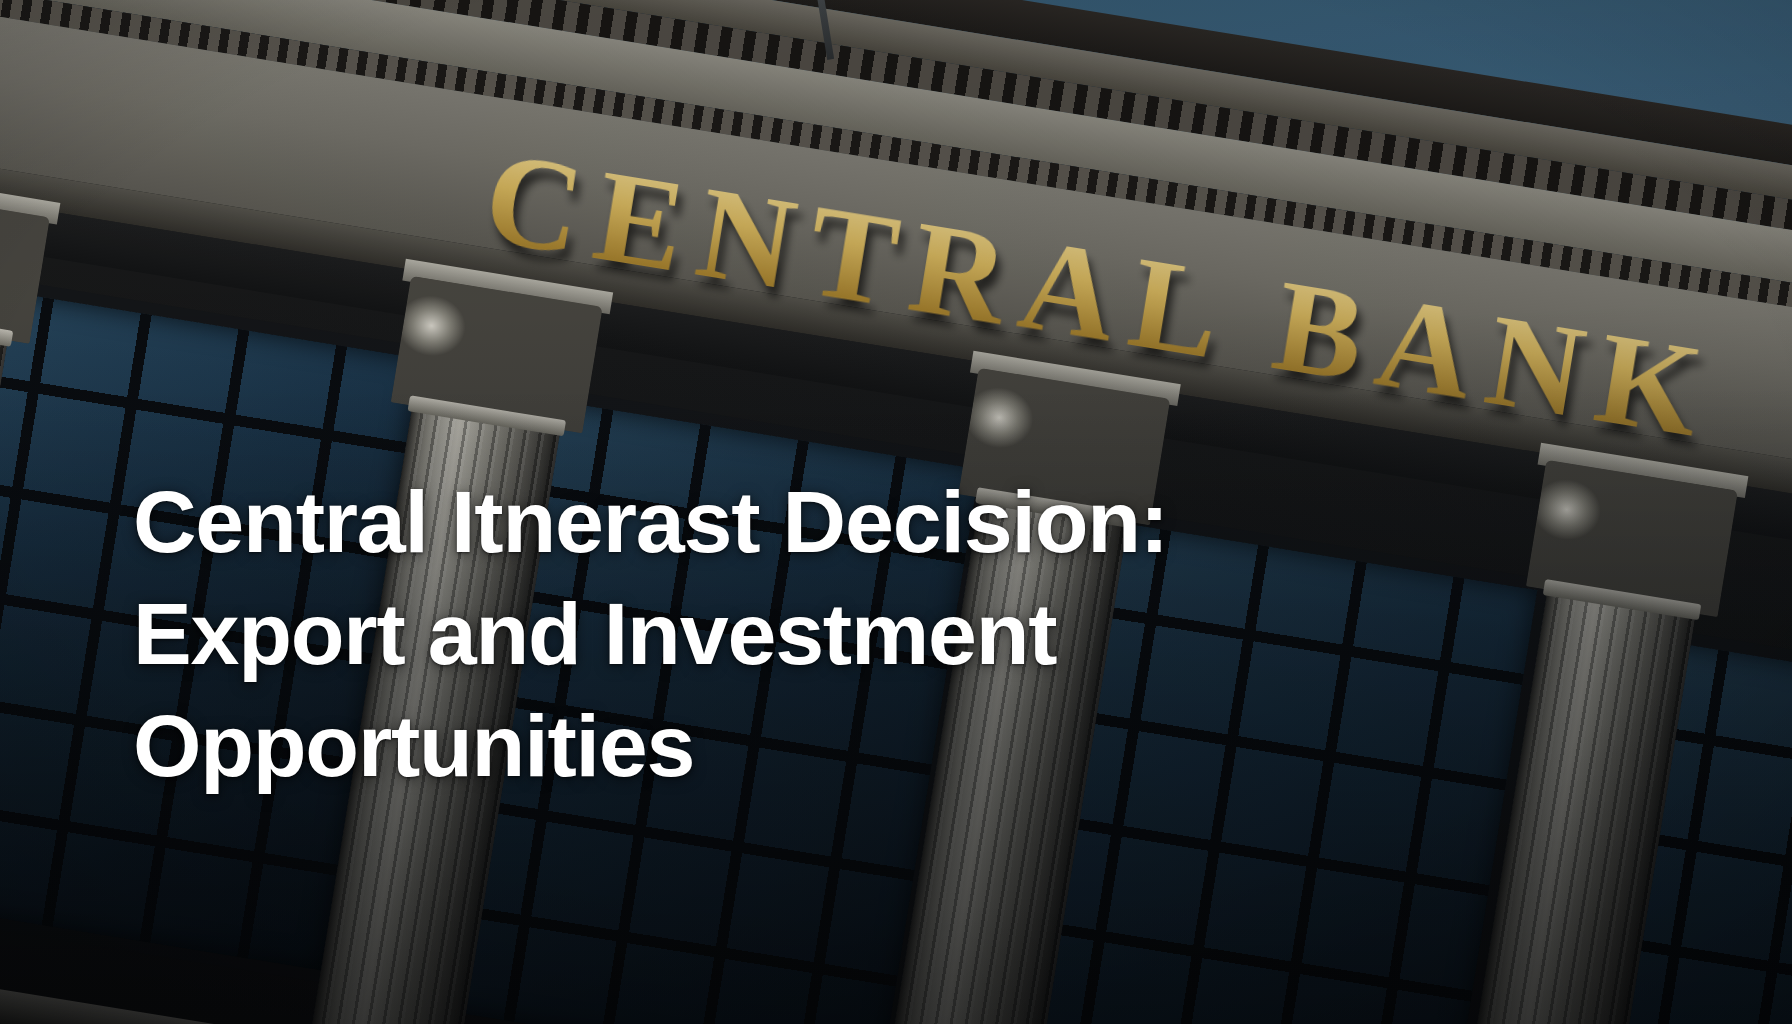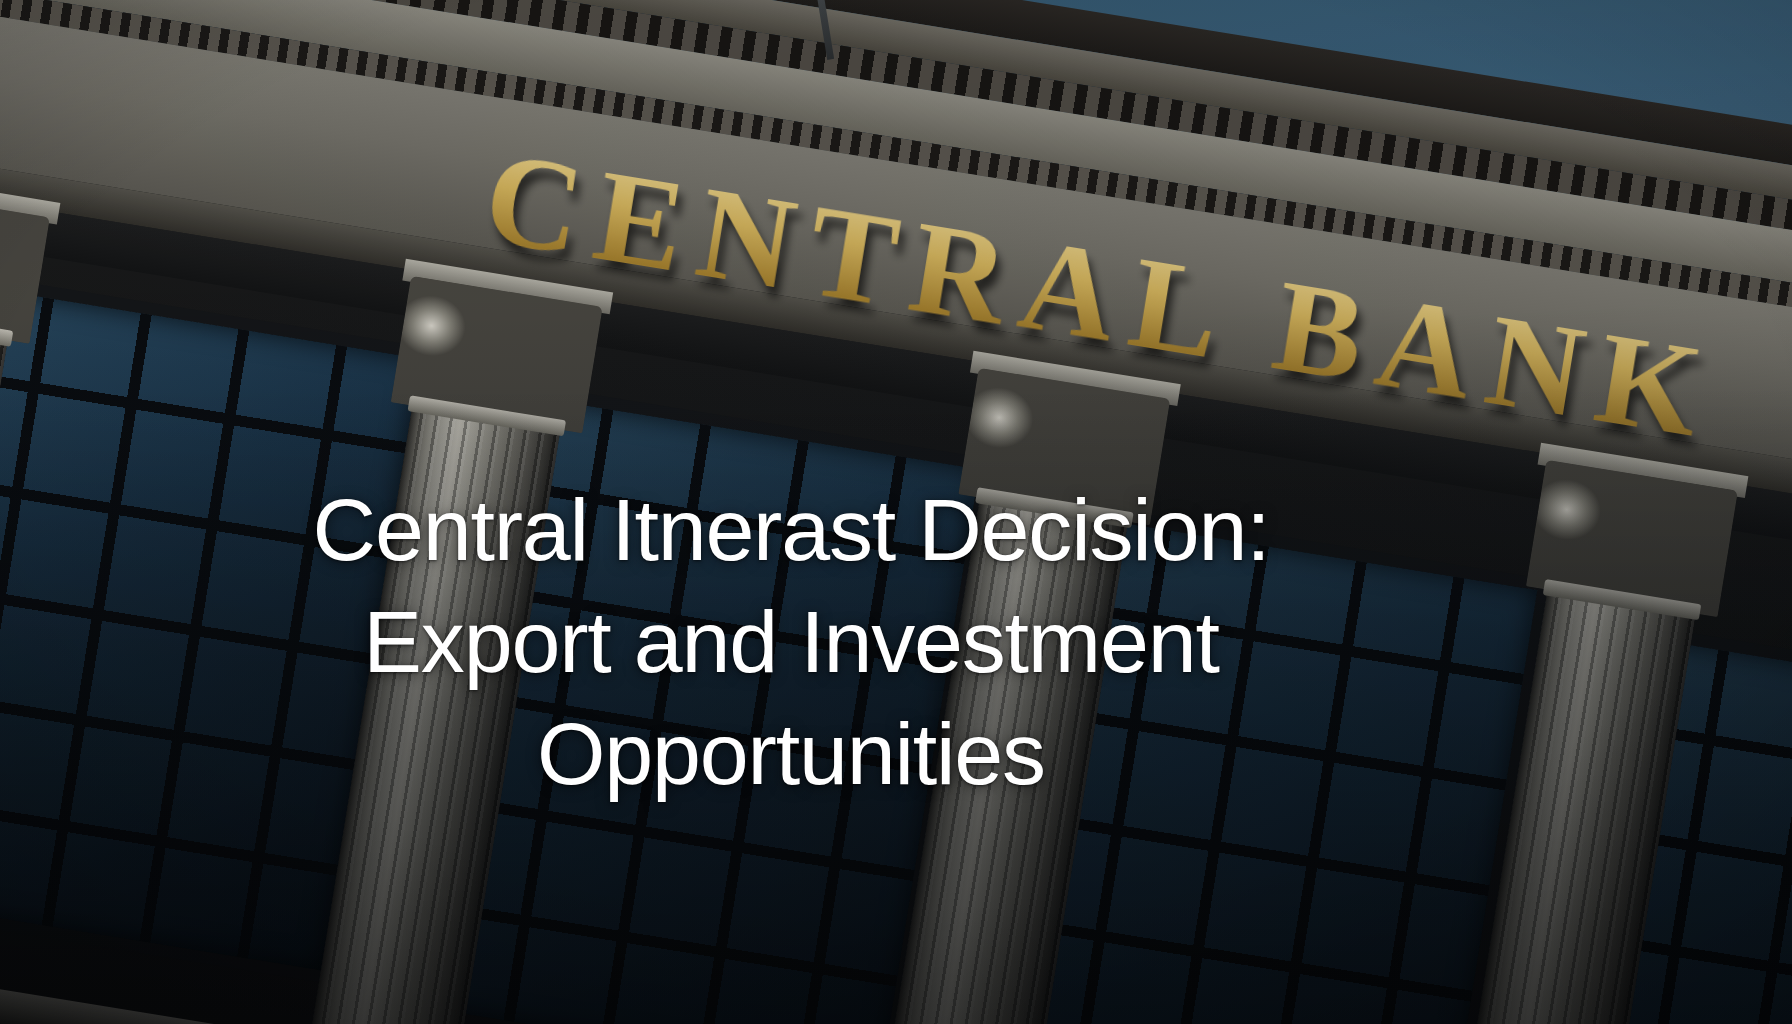--- a/index.html
+++ b/index.html
@@ -183,30 +183,29 @@
     background:linear-gradient(180deg,rgba(0,0,0,0) 0%, rgba(0,0,0,.22) 45%, rgba(0,0,0,.42) 100%);
     pointer-events:none;
   }
 
   
   .headline{
     position:absolute;
     left:133px;
     top:466px;
     width:1300px;
-    margin:8px;
+    margin:0;
     font-family:"Liberation Sans", sans-serif;
-    font-weight:400;
+    font-weight:700;
     font-size:88px;
     line-height:112px;
     letter-spacing:-1.2px;
     color:#ffffff;
     text-shadow:0 2px 14px rgba(0,0,0,.55), 0 1px 3px rgba(0,0,0,.6);
     white-space:pre-line;
-    text-align:center;
   }
 </style>
 </head>
 <body>
 
 <div id="stage">
 
   <div class="sky"></div>
 
   <div class="facade-wrap">

